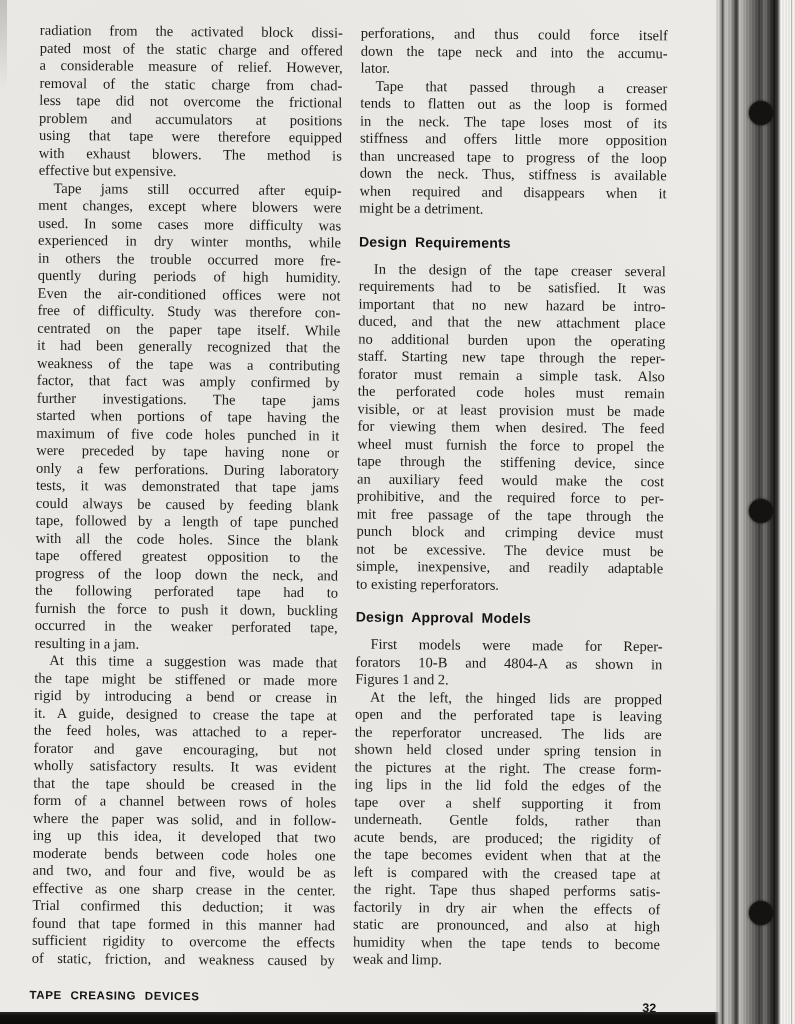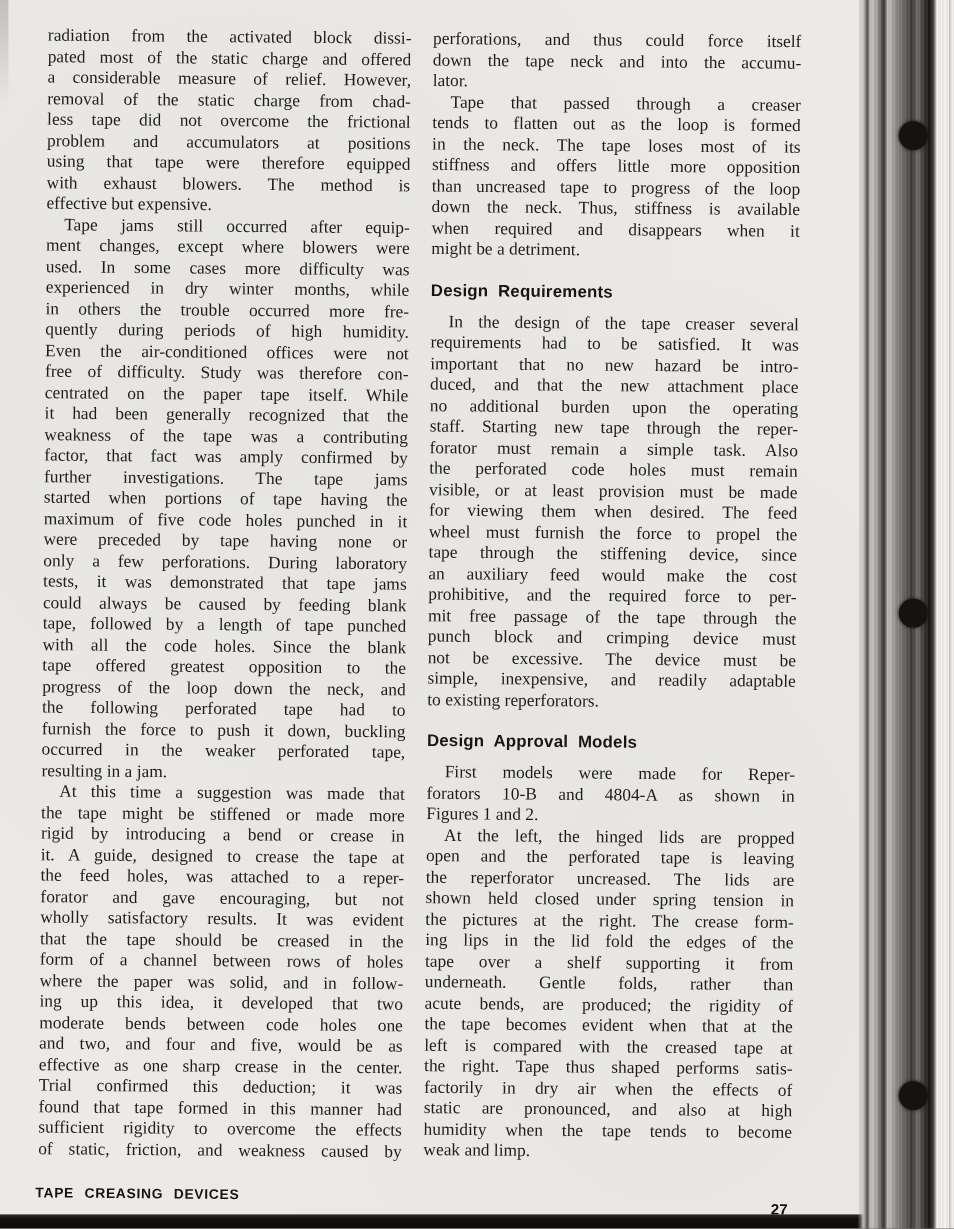--- a/index.html
+++ b/index.html
@@ -210,21 +210,21 @@
           <div class="line">left is compared with the creased tape at</div>
           <div class="line">the right. Tape thus shaped performs satis-</div>
           <div class="line">factorily in dry air when the effects of</div>
           <div class="line">static are pronounced, and also at high</div>
           <div class="line">humidity when the tape tends to become</div>
           <div class="line last">weak and limp.</div>
         </div>
       </div>
 
     <div class="footer-title">TAPE CREASING DEVICES</div>
-    <div class="page-number">27</div>
+    <div class="page-number">32</div>
   </div>
 
   <div class="bottom-bar"></div>
 
   <div class="binding">
     <div class="binding-edge-line"></div>
   </div>
 
   <div class="hole hole-1"></div>
   <div class="hole hole-2"></div>

